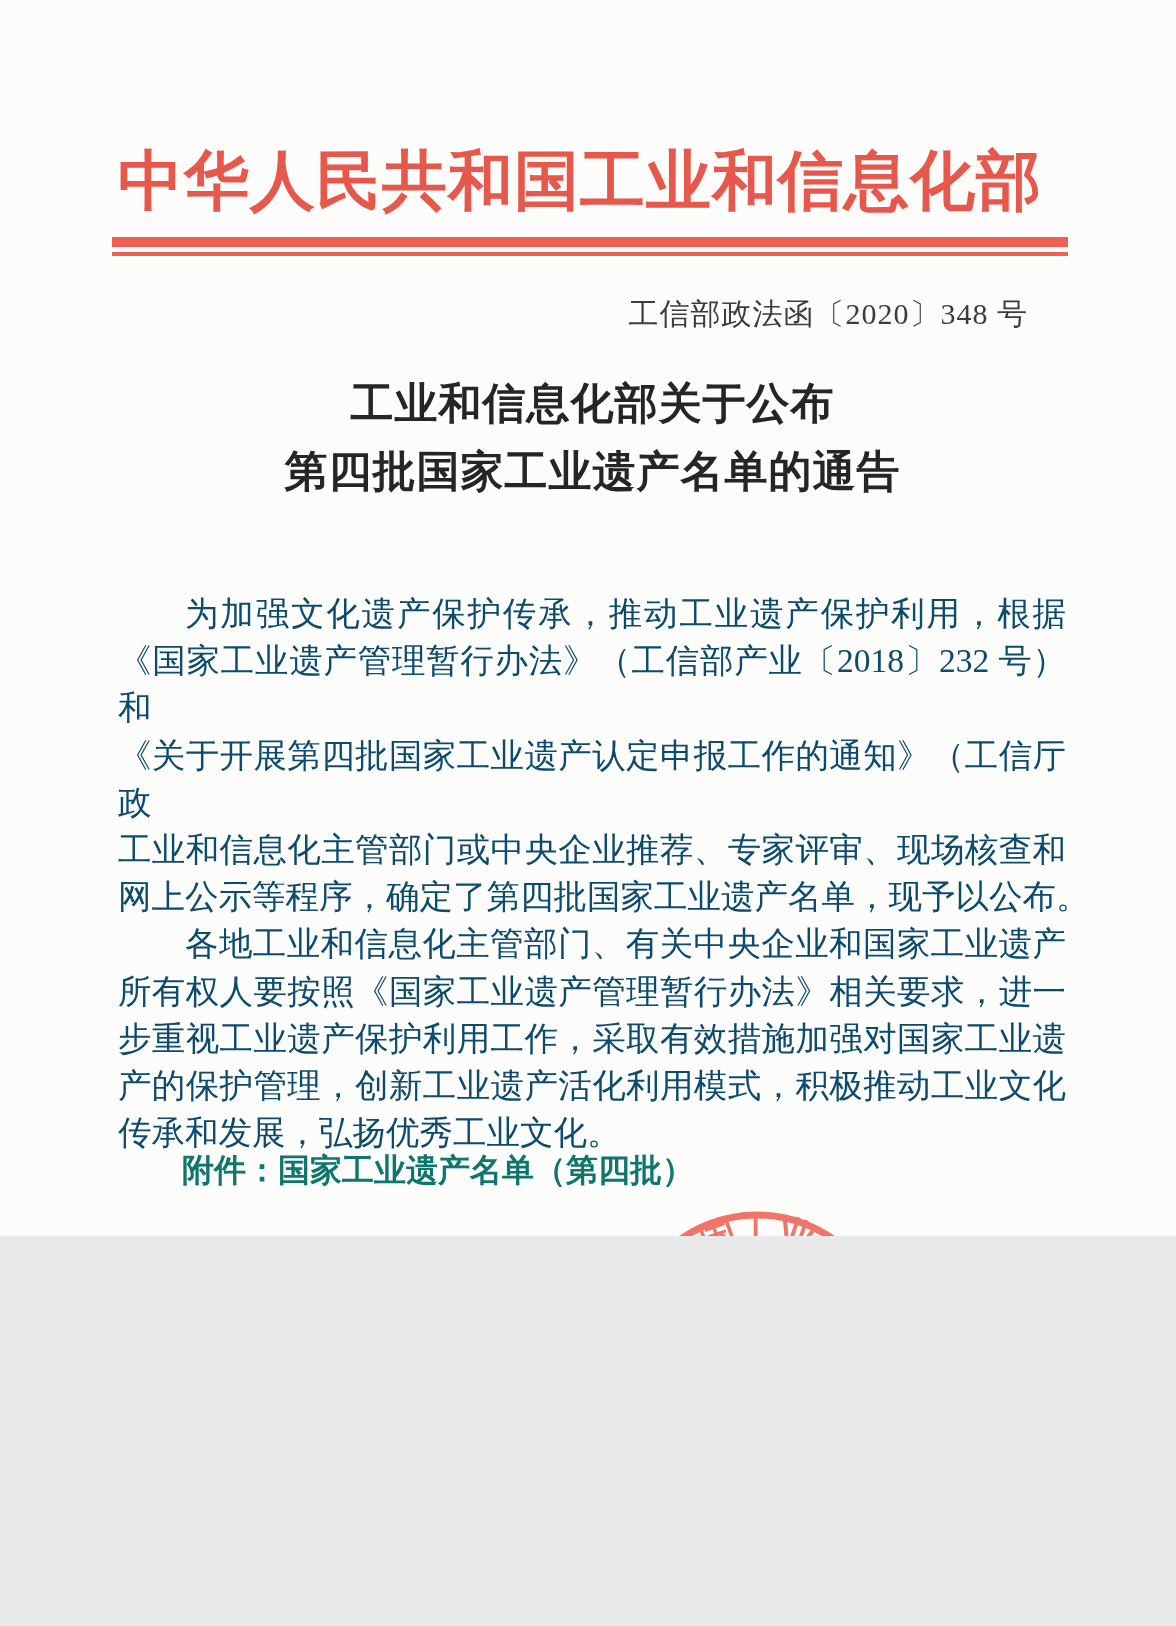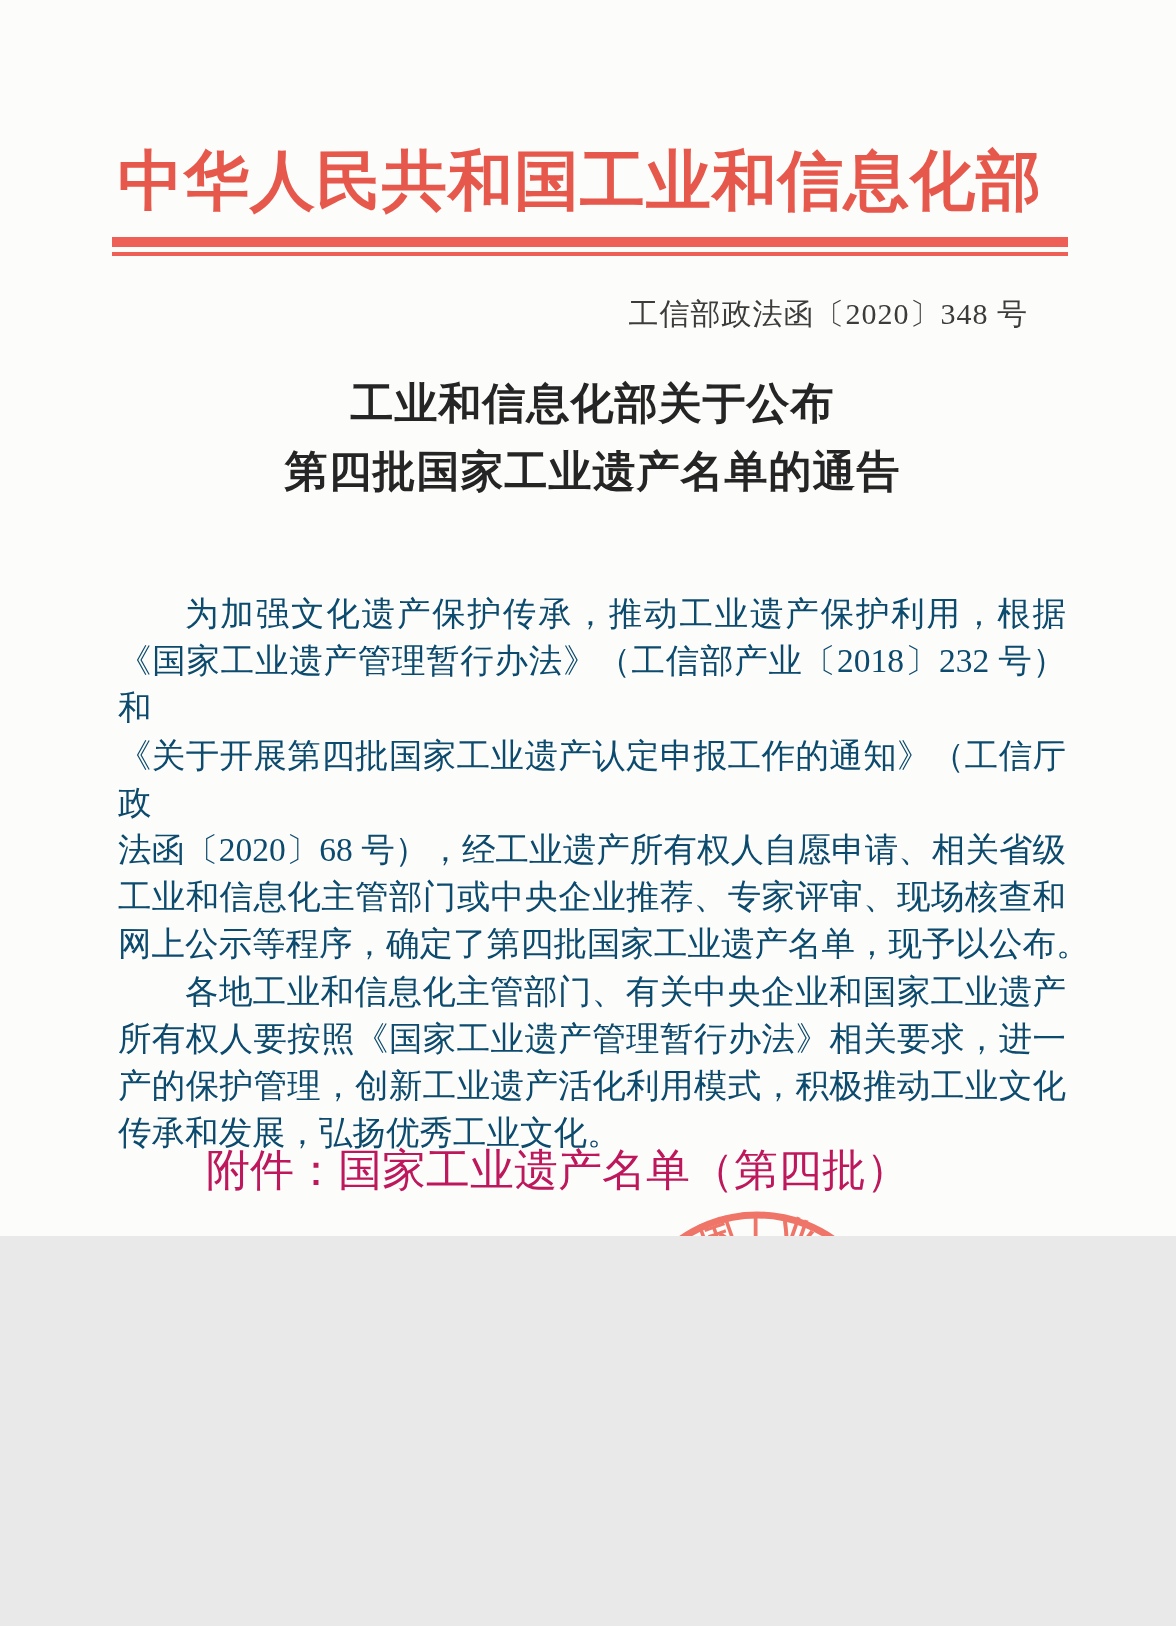--- a/index.html
+++ b/index.html
@@ -44,24 +44,25 @@
   .body-text {
     position:absolute; top:590px; left:118px; width:948px;
     font-size:33.5px; line-height:47.2px;
     color:#0c4a6e;
   }
   .bl { white-space:nowrap; }
   .bl.fill { white-space:normal; text-align:justify; text-align-last:justify; }
   .bl.indent { text-indent:2em; }
   .attachment {
     position:absolute; top:1147px; left:118px; width:948px;
-    font-size:44px; line-height:47.2px;
-    color:#be185d;
+    font-size:32px; line-height:47.2px;
+    color:#0f766e;
     text-indent:2em;
     white-space:nowrap;
+    font-weight:bold;
   }
   
   .seal { position:absolute; left:614px; top:1204px; width:286px; height:286px; }
   .seal svg { display:block; }
   
   .sig-org {
     position:absolute; top:1386px; left:555px; width:410px;
     text-align:center;
     font-size:28px; line-height:30px;
     letter-spacing:6px;
@@ -92,25 +93,25 @@
 
   <div class="doc-title">
     <div>工业和信息化部关于公布</div>
     <div>第四批国家工业遗产名单的通告</div>
   </div>
 
   <div class="body-text">
     <div class="bl fill indent">为加强文化遗产保护传承，推动工业遗产保护利用，根据</div>
     <div class="bl fill">《国家工业遗产管理暂行办法》（工信部产业〔2018〕232 号）和</div>
     <div class="bl fill">《关于开展第四批国家工业遗产认定申报工作的通知》（工信厅政</div>
-    <div class="bl fill">法函〔2020〕68 号），经工业遗产所有权人自愿申请、相关省级</div>
     <div class="bl fill">工业和信息化主管部门或中央企业推荐、专家评审、现场核查和</div>
     <div class="bl">网上公示等程序，确定了第四批国家工业遗产名单，现予以公布。</div>
     <div class="bl fill indent">各地工业和信息化主管部门、有关中央企业和国家工业遗产</div>
     <div class="bl fill">所有权人要按照《国家工业遗产管理暂行办法》相关要求，进一</div>
+    <div class="bl fill">步重视工业遗产保护利用工作，采取有效措施加强对国家工业遗</div>
     <div class="bl fill">产的保护管理，创新工业遗产活化利用模式，积极推动工业文化</div>
     <div class="bl">传承和发展，弘扬优秀工业文化。</div>
   </div>
 
   <div class="attachment">附件：国家工业遗产名单（第四批）</div>
 
   <div class="seal">
     <svg width="286" height="286" viewBox="0 0 286 286">
       <g fill="none" stroke="#ef6a5d" opacity="0.92">
 

